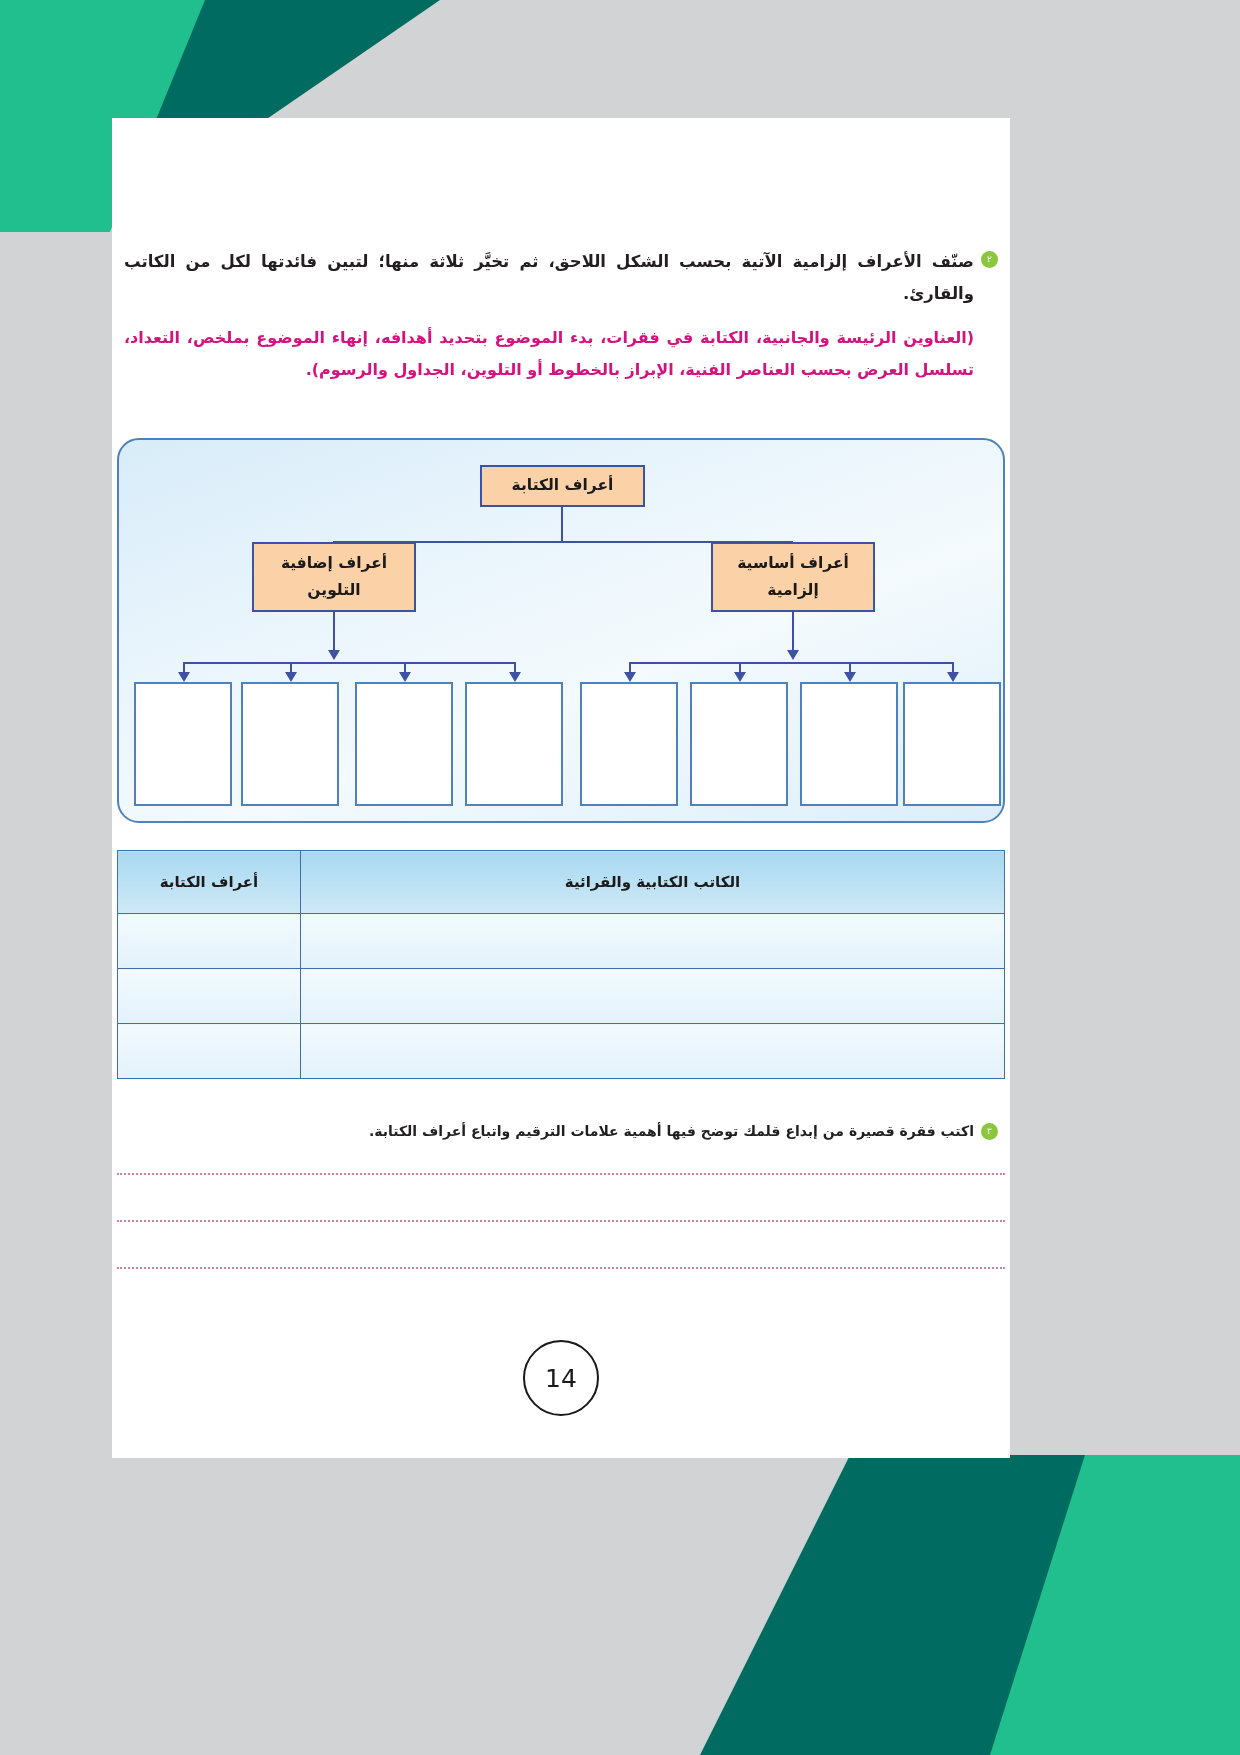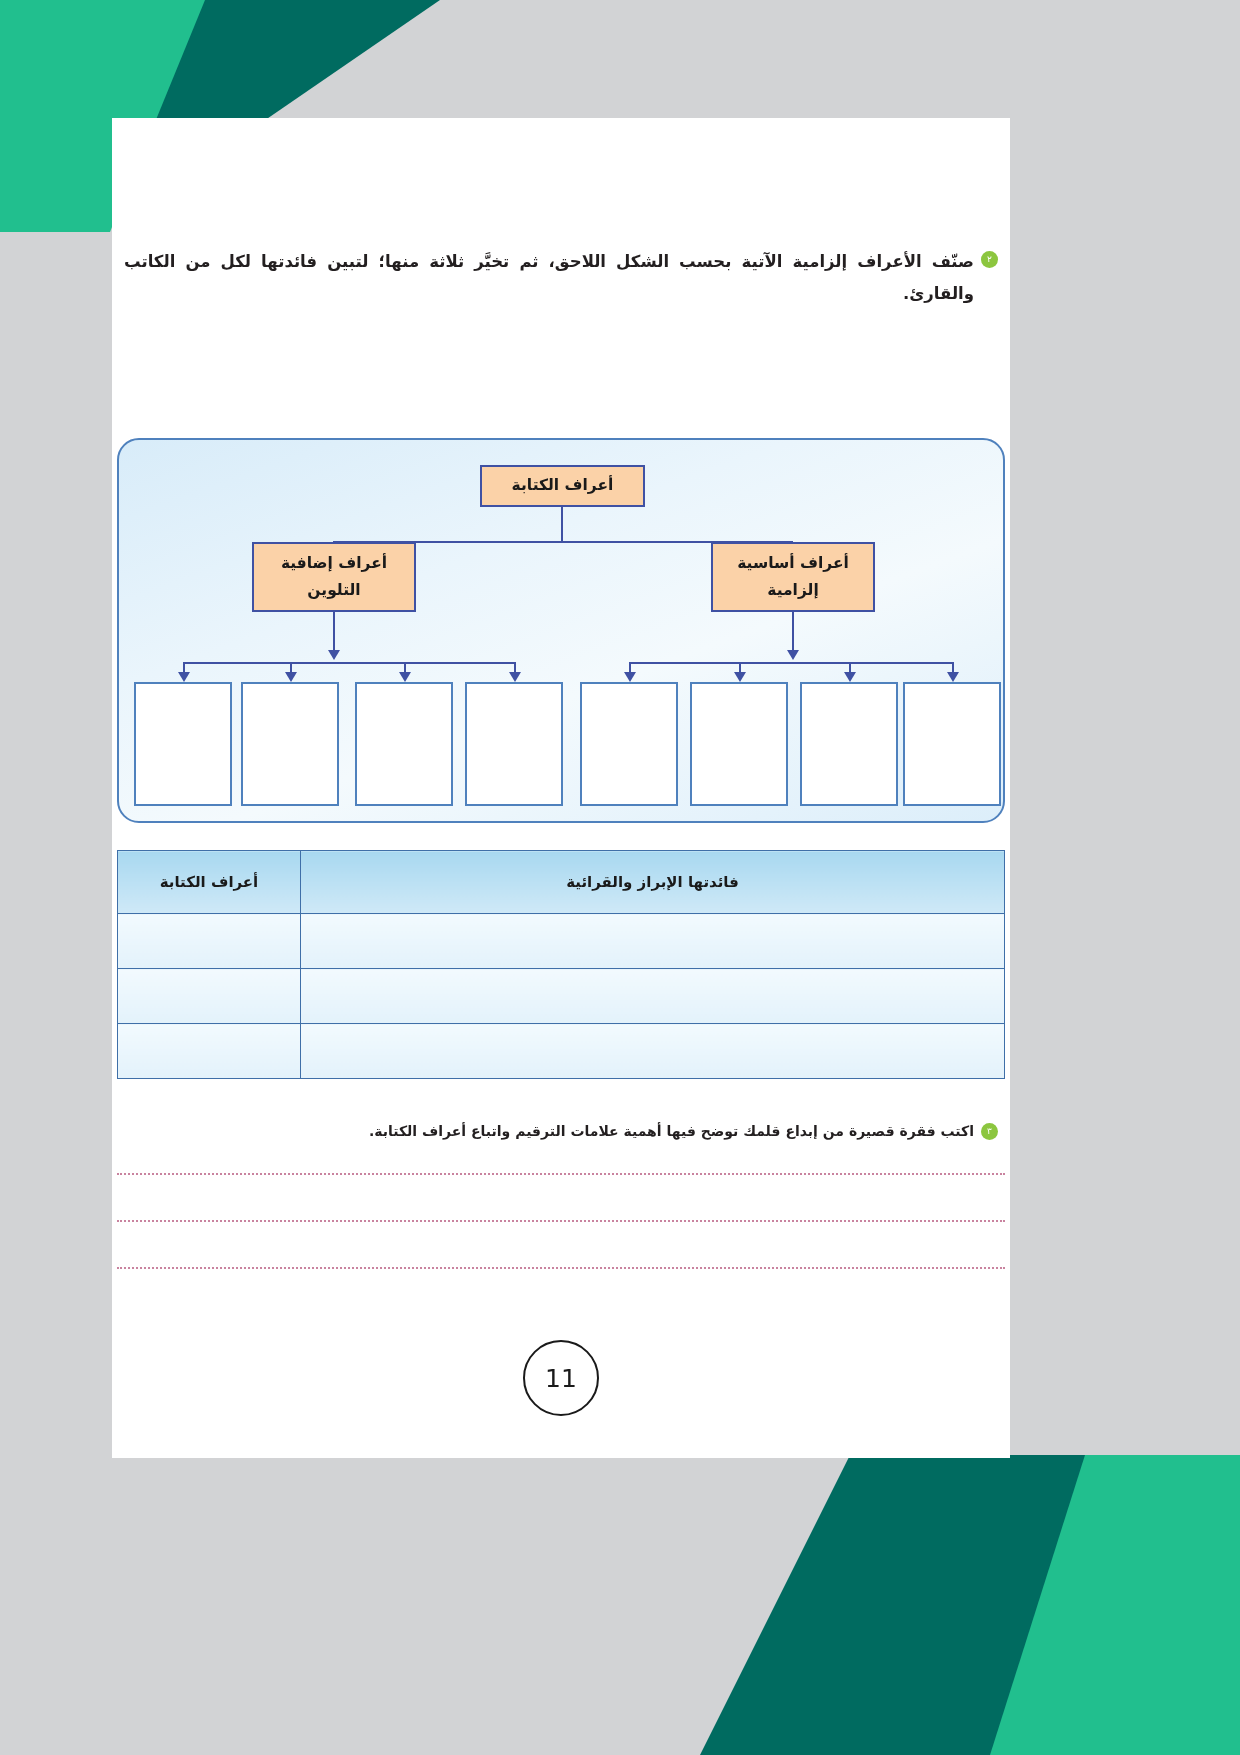--- a/index.html
+++ b/index.html
@@ -241,20 +241,21 @@
   <div class="deco deco-bot-green"></div>
 
   <div class="sheet">
     <div class="content">
 
       <div class="q-block" id="q2-block">
         <div class="q-line">
           <div class="q-bullet">٢</div>
           <div class="q-text">صنّف الأعراف إلزامية الآتية بحسب الشكل اللاحق، ثم تخيَّر ثلاثة منها؛ لتبين فائدتها لكل من الكاتب والقارئ.</div>
         </div>
+        <div class="q-note">(العناوين الرئيسة والجانبية، الكتابة في فقرات، بدء الموضوع بتحديد أهدافه، إنهاء الموضوع بملخص، التعداد، تسلسل العرض بحسب العناصر الفنية، الإبراز بالخطوط أو التلوين، الجداول والرسوم).</div>
       </div>
 
       <div class="diagram">
 
         <div class="node" id="node-root">
           <span>أعراف الكتابة</span>
         </div>
 
         <div class="node" id="node-left">
           <span>أعراف إضافية</span>
@@ -302,21 +303,21 @@
         <div class="leaf-box" style="left:346px;"></div>
         <div class="leaf-box" style="left:461px;"></div>
         <div class="leaf-box" style="left:571px;"></div>
         <div class="leaf-box" style="left:681px;"></div>
         <div class="leaf-box" style="left:784px;"></div>
       </div>
 
       <table class="ans-table">
         <thead>
           <tr>
-            <th>فائدتها الإبراز والقرائية</th>
+            <th>الكاتب الكتابية والقرائية</th>
             <th class="col-narrow">أعراف الكتابة</th>
           </tr>
         </thead>
         <tbody>
           <tr>
             <td></td>
             <td class="col-narrow"></td>
           </tr>
           <tr>
             <td></td>
@@ -336,18 +337,18 @@
         </div>
       </div>
 
       <div class="writing-lines">
         <div class="w-line"></div>
         <div class="w-line"></div>
         <div class="w-line"></div>
       </div>
 
       <div class="page-num">
-        <span>11</span>
+        <span>14</span>
       </div>
 
     </div>
   </div>
 </div>
 
 </body></html>

